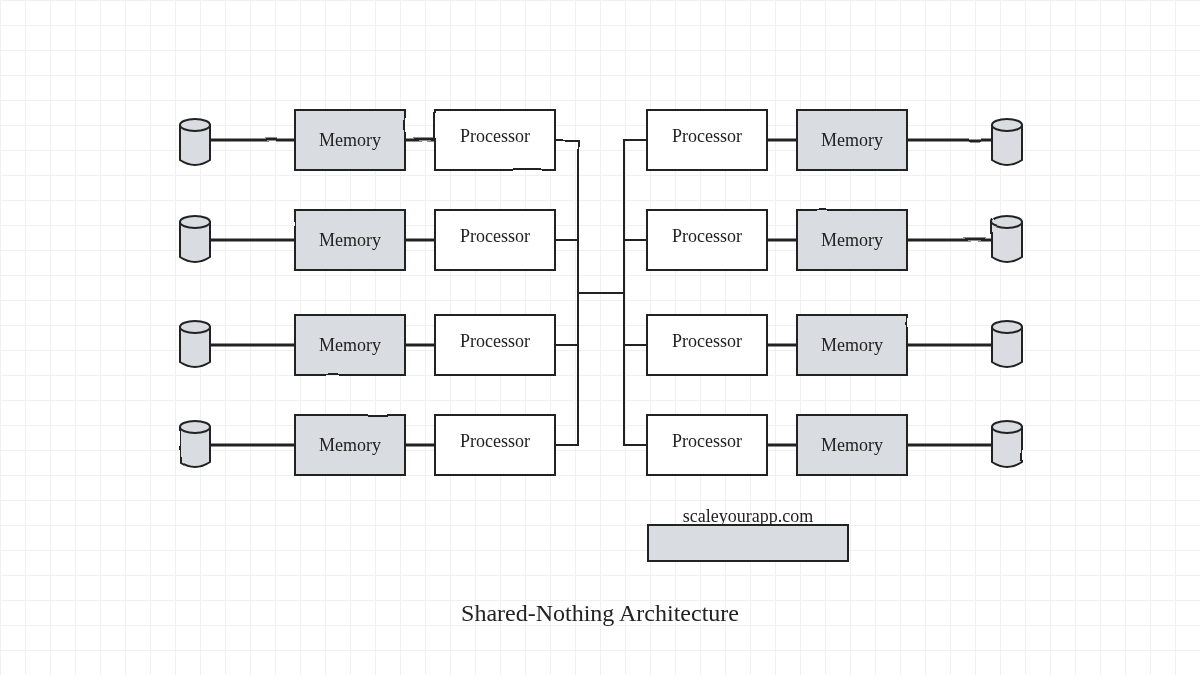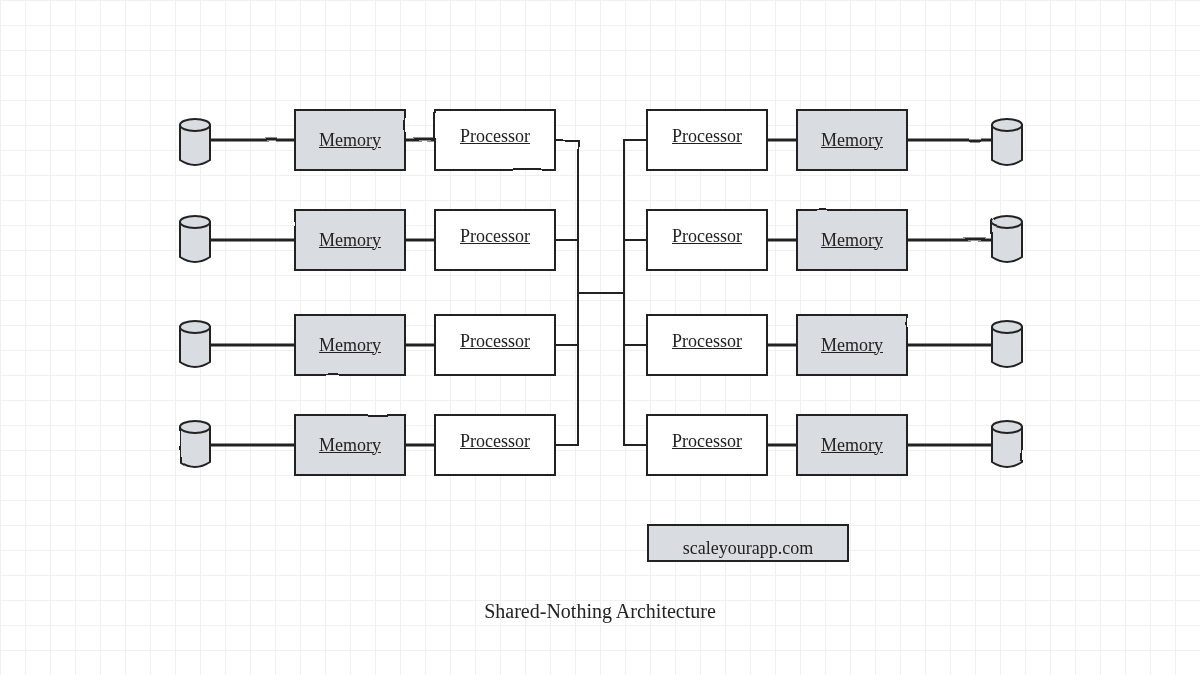--- a/index.html
+++ b/index.html
@@ -14,27 +14,26 @@
   position:relative;
   color:#222;
 }
 svg.sketch{position:absolute;top:0;left:0}
 .box{
   position:absolute;
   display:flex;align-items:center;justify-content:center;
   font-size:18px;
   background:transparent;
   z-index:3;
-  text-decoration:underline;
 }
 .mem{width:110px;height:60px}
 .proc{width:120px;height:52px}
 .caption{
   position:absolute;left:0;width:1200px;text-align:center;
-  font-size:20px;z-index:3;
+  font-size:24px;z-index:3;
 }
 .watermark{
   position:absolute;
   display:flex;align-items:center;justify-content:center;
   font-size:18px;z-index:3;
 }
 </style>
 </head>
 <body>
 
@@ -166,15 +165,15 @@
 
 <div style="position:absolute;left:175px;top:120px;width:40px;height:45px"></div>
 <div style="position:absolute;left:175px;top:217px;width:40px;height:45px"></div>
 <div style="position:absolute;left:175px;top:322px;width:40px;height:45px"></div>
 <div style="position:absolute;left:175px;top:422px;width:40px;height:45px"></div>
 <div style="position:absolute;left:987px;top:120px;width:40px;height:45px"></div>
 <div style="position:absolute;left:987px;top:217px;width:40px;height:45px"></div>
 <div style="position:absolute;left:987px;top:322px;width:40px;height:45px"></div>
 <div style="position:absolute;left:987px;top:422px;width:40px;height:45px"></div>
 
-<div class="watermark" style="left:648px;top:530px;width:200px;height:36px">scaleyourapp.com</div>
+<div class="watermark" style="left:648px;top:498px;width:200px;height:36px">scaleyourapp.com</div>
 
 <div class="caption" style="top:600px">Shared-Nothing Architecture</div>
 
 </body></html>

